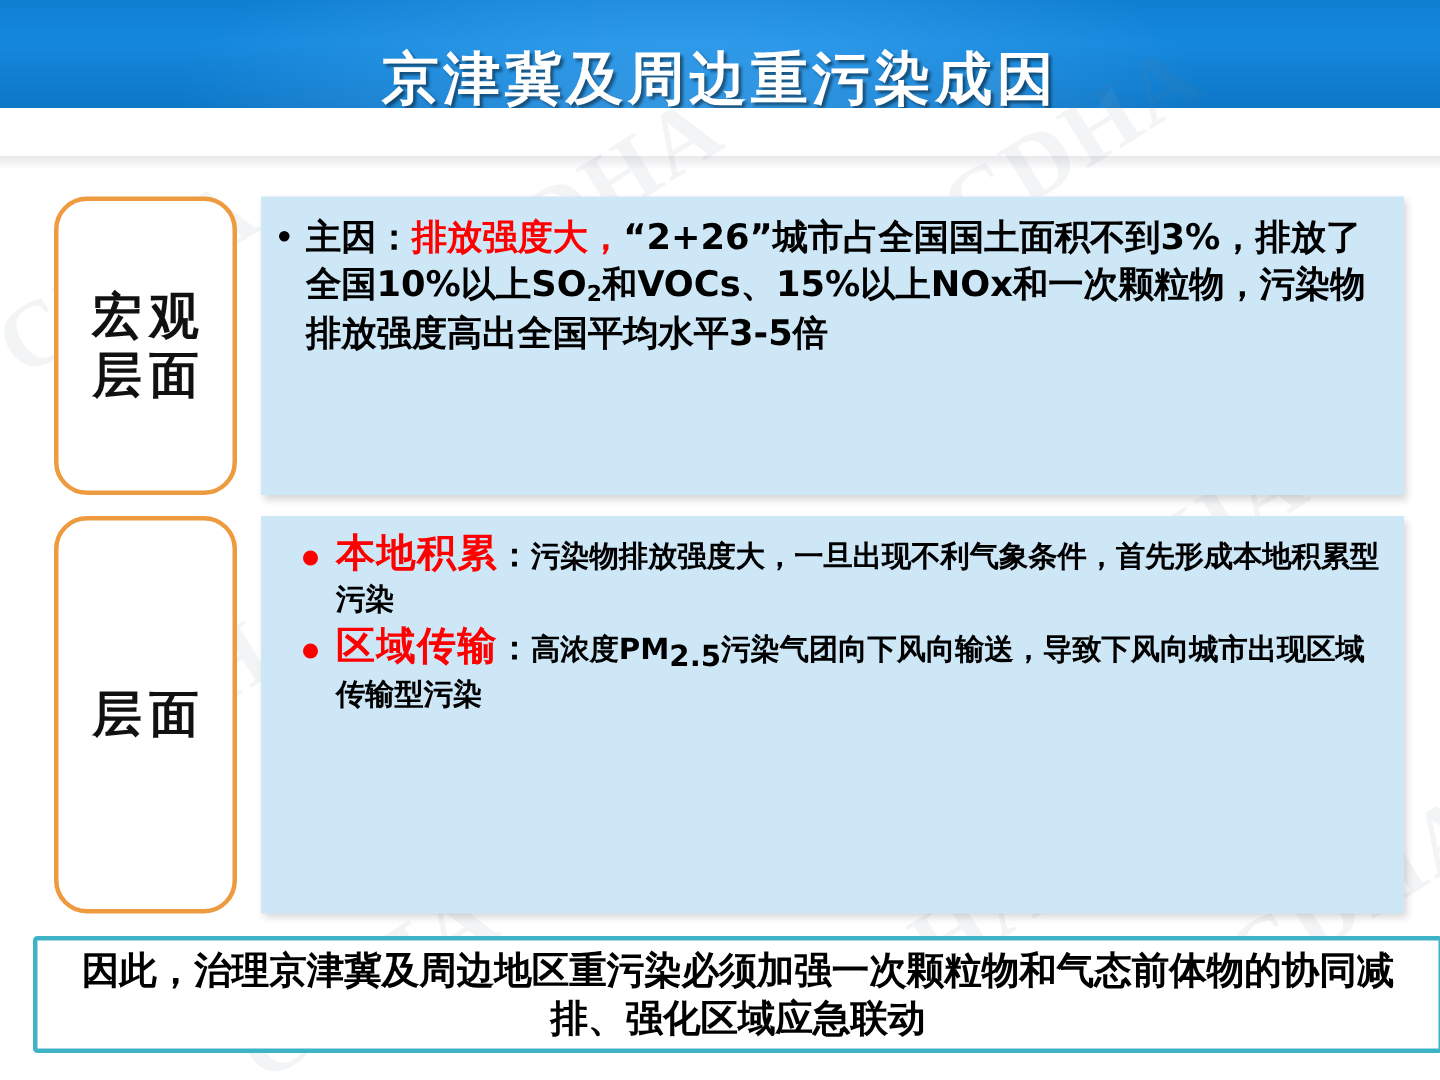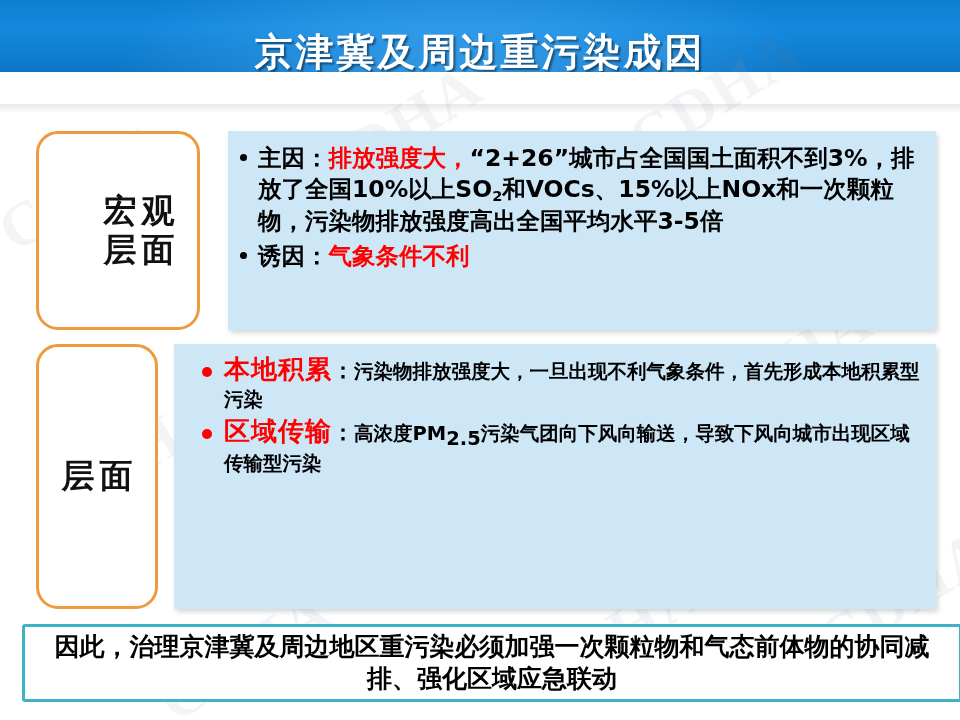--- a/index.html
+++ b/index.html
@@ -111,23 +111,22 @@
     border-radius: 0;
     box-shadow: 2px 3px 5px rgba(0,0,0,0.16);
     box-sizing: border-box;
     position: relative;
   }
 
   
   #section-macro { left: 36px; top: 131px; width: 900px; height: 199px; }
   #section-macro .section-label {
     width: 116px;
-    margin-right: 28px;
+    margin-right: 16px;
     font-size: 33px;
-    padding-left: 42px;
   }
   #section-macro .section-panel { padding: 12px 16px 8px 12px; }
   .bullet-l1 {
     display: flex;
     align-items: flex-start;
     color: #000000;
     font-size: 23.5px;
     line-height: 1.34;
     font-weight: 700;
     letter-spacing: 0px;
@@ -251,24 +250,20 @@
     <span class="lbl-line">层面</span>
   </div>
 
   <div class="section-panel">
 
     <div class="bullet-l1">
       <span class="dot-black"></span>
       <span class="bullet-body"><span>主因：</span><span class="red">排放强度大，</span><span>“2+26”城市占全国国土面积不到3%，排放了全国10%以上SO</span><sub>2</sub><span>和VOCs、15%以上NOx和一次颗粒物，污染物排放强度高出全国平均水平3-5倍</span></span>
     </div>
 
-    <div class="bullet-l1">
-      <span class="dot-black"></span>
-      <span class="bullet-body"><span>诱因：</span><span class="red">气象条件不利</span></span>
-    </div>
 
   </div>
 </div>
 
 <div class="section" id="section-meso">
 
   <div class="section-label">
     <span class="lbl-line">层面</span>
   </div>
 

